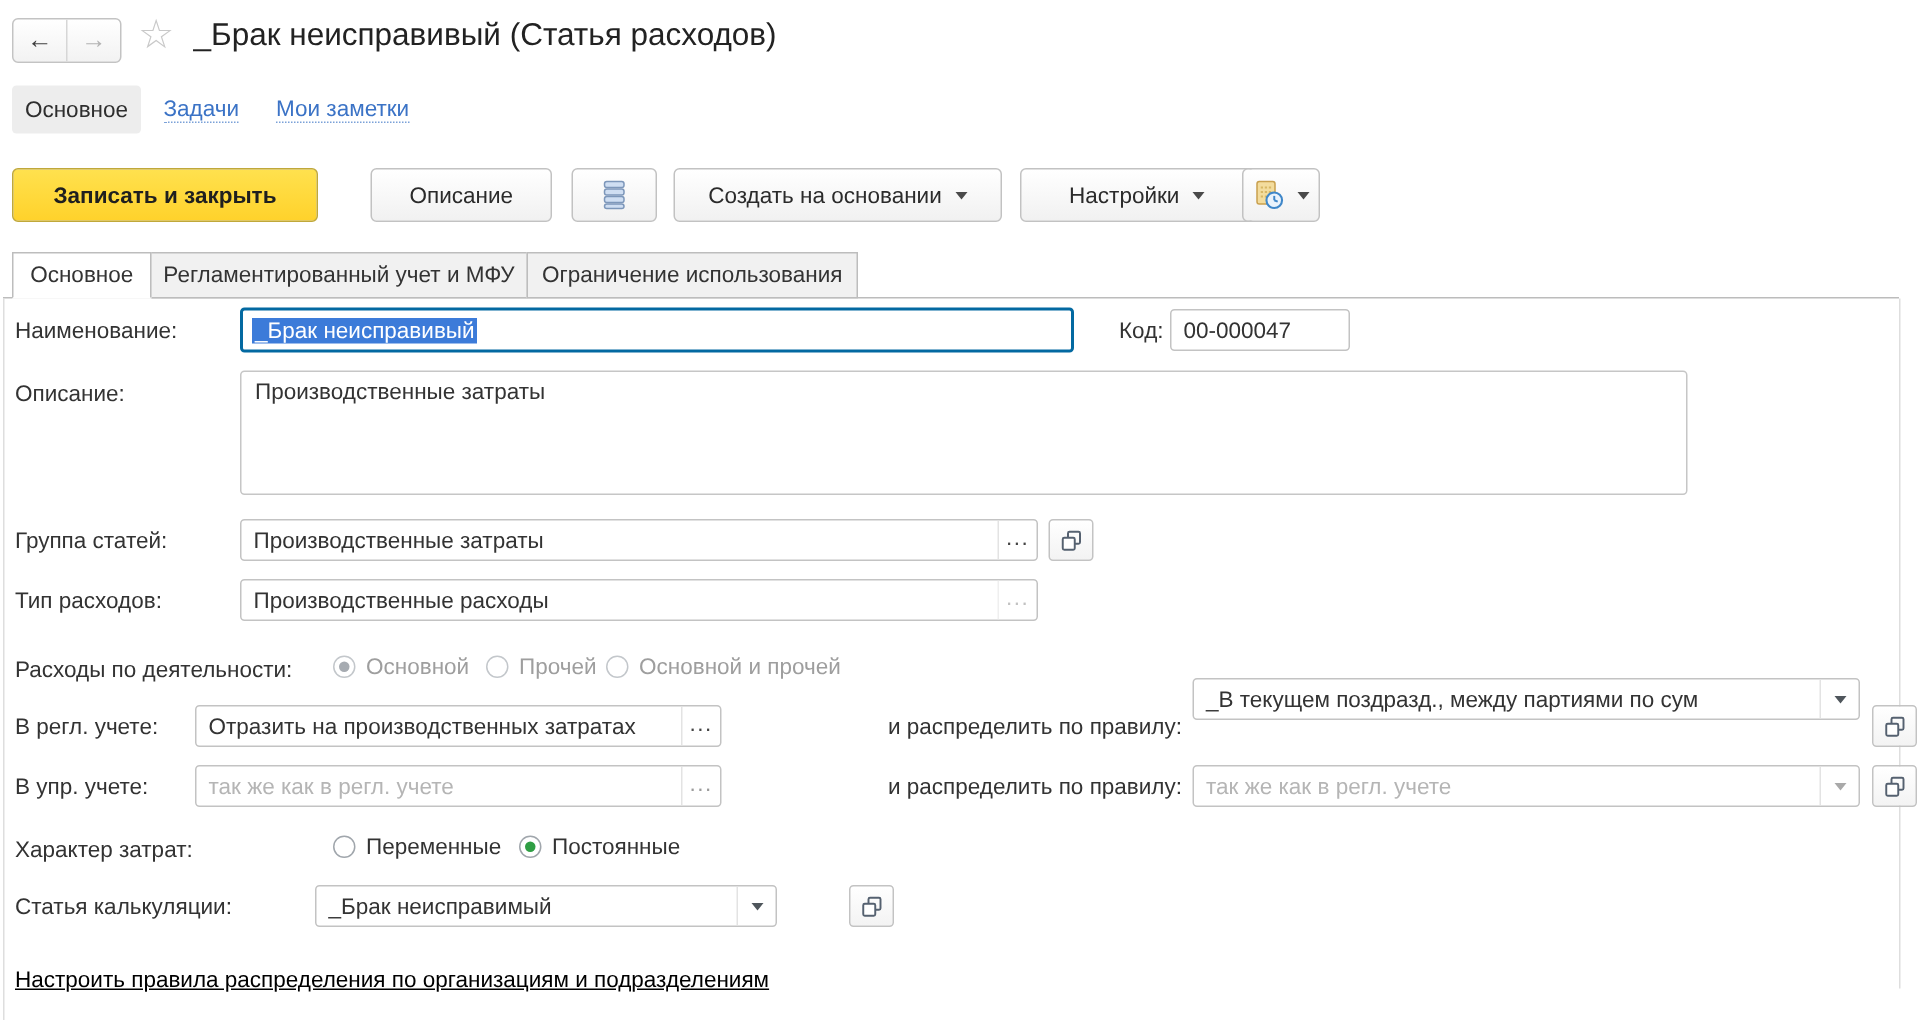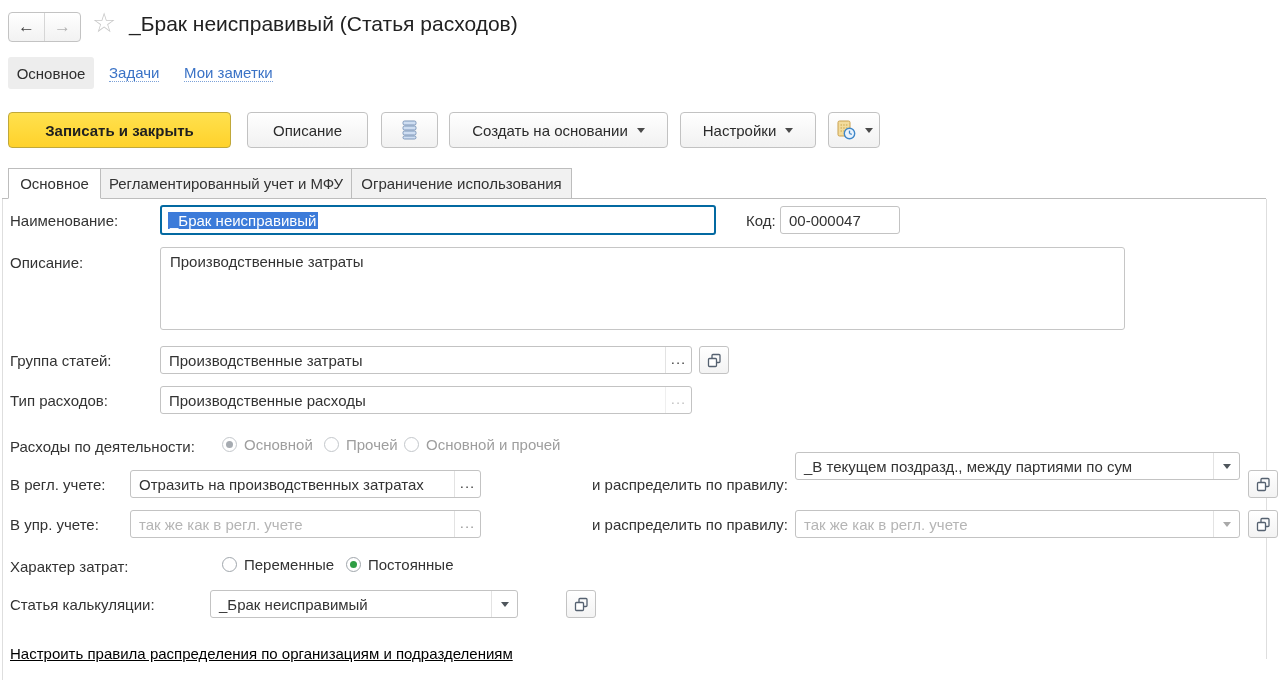--- a/index.html
+++ b/index.html
@@ -83,35 +83,35 @@
     <div class="nbtn back">←</div>
     <div class="nbtn fwd">→</div>
   </div>
   <div class="star">☆</div>
   <div class="ptitle">_Брак неисправивый (Статья расходов)</div>
 
   <div class="navtab-active">Основное</div>
   <span class="navlink tasks">Задачи</span>
   <span class="navlink notes">Мои заметки</span>
 
-  <div class="tbtn primary" style="left:8px;width:223px;">Записать и закрыть</div>
+  <div class="tbtn primary" style="left:8px;width:204px;">Записать и закрыть</div>
   <div class="tbtn" style="left:247px;width:121px;">Описание</div>
   <div class="tbtn" style="left:381px;width:57px;">
     <svg width="17" height="20" viewBox="0 0 17 20">
       <rect x="2" y="1" width="13" height="4" rx="1.5" fill="#cfdef2" stroke="#7d97ba"></rect>
       <rect x="2" y="6" width="13" height="4" rx="1.5" fill="#cfdef2" stroke="#7d97ba"></rect>
       <rect x="2" y="11" width="13" height="4" rx="1.5" fill="#cfdef2" stroke="#7d97ba"></rect>
       <rect x="2" y="16" width="13" height="3" rx="1.5" fill="#cfdef2" stroke="#7d97ba"></rect>
     </svg>
   </div>
   <div class="tbtn" style="left:449px;width:219px;">
     <span>Создать на основании</span>
     <span class="caret"></span>
   </div>
-  <div class="tbtn" style="left:680px;width:136px;">
+  <div class="tbtn" style="left:680px;width:156px;">
     <span>Настройки</span>
     <span class="caret"></span>
   </div>
   <div class="tbtn" style="left:828px;width:52px;">
     <svg width="20" height="20" viewBox="0 0 20 20">
       <rect x="2" y="1" width="12" height="15" rx="1.5" fill="#f3dc9d" stroke="#c9a04e"></rect>
       <line x1="4.5" y1="5" x2="11.5" y2="5" stroke="#d8b765" stroke-width="1.4" stroke-dasharray="1.5,1.2"></line>
       <line x1="4.5" y1="8" x2="11.5" y2="8" stroke="#d8b765" stroke-width="1.4" stroke-dasharray="1.5,1.2"></line>
       <line x1="4.5" y1="11" x2="11.5" y2="11" stroke="#d8b765" stroke-width="1.4" stroke-dasharray="1.5,1.2"></line>
       <circle cx="13.5" cy="13.5" r="5.2" fill="#eaf3fc" stroke="#3f87c9" stroke-width="1.4"></circle>

